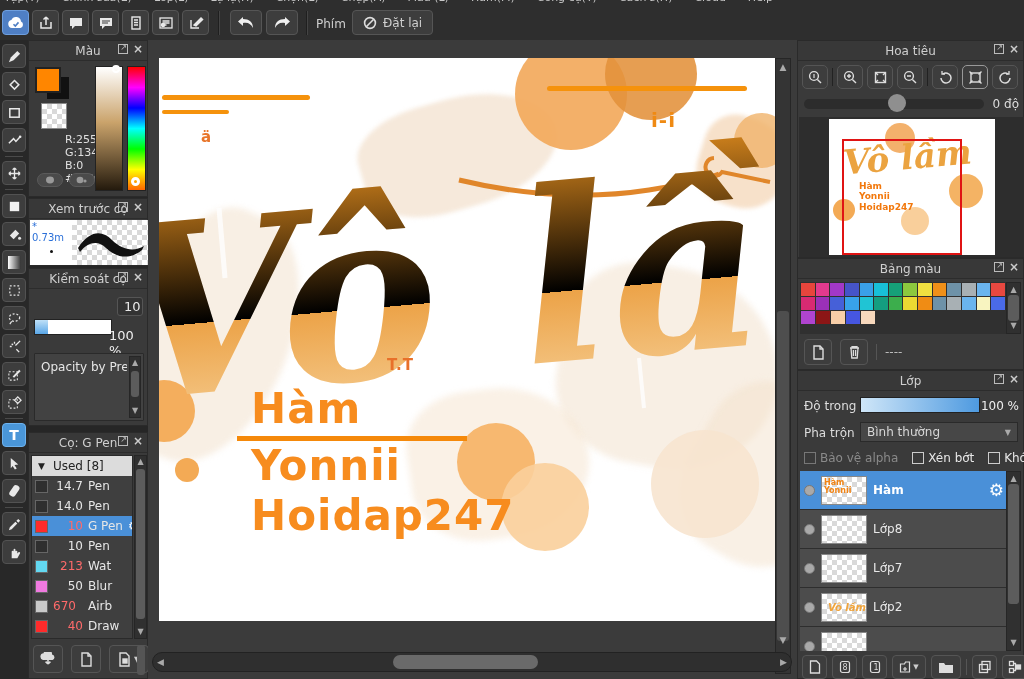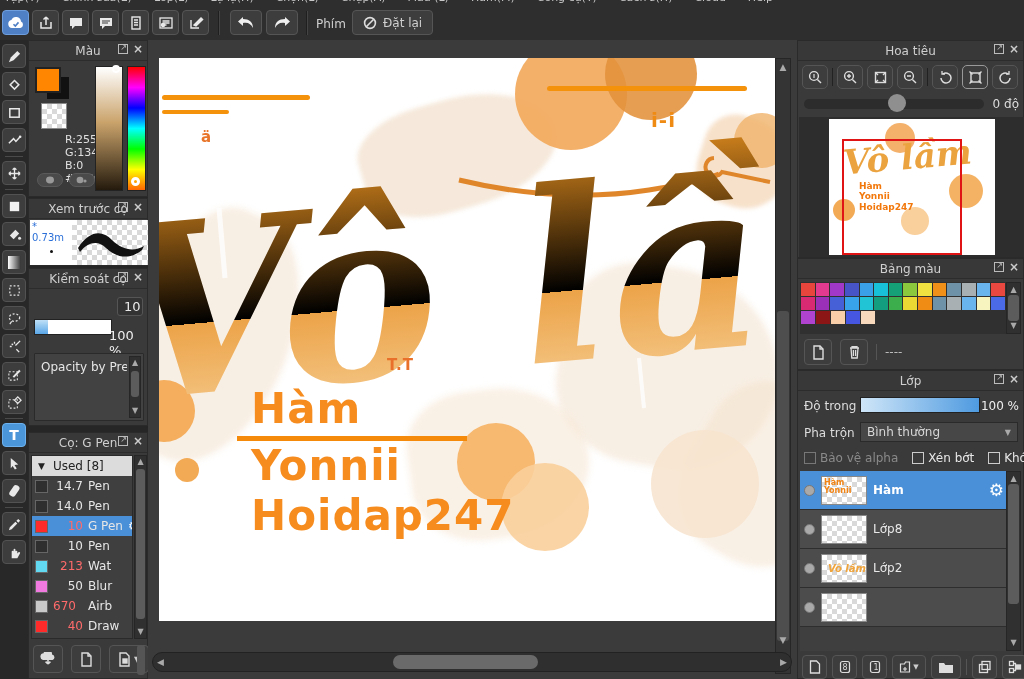--- a/index.html
+++ b/index.html
@@ -665,20 +665,25 @@
           <span style="flex:1">Hàm</span>
           <span style="color:#fff;font-size:17px">⚙</span>
         </div>
         <div class="lay-row">
           <span class="radio"></span>
           <span class="lay-thumb checker"></span>
           <span style="flex:1">Lớp8</span>
         </div>
         <div class="lay-row">
           <span class="radio"></span>
+          <span class="lay-thumb checker"></span>
+          <span style="flex:1">Lớp7</span>
+        </div>
+        <div class="lay-row">
+          <span class="radio"></span>
           <span class="lay-thumb checker">
             <span style="position:absolute;left:6px;top:8px;font-size:10px;font-style:italic;font-weight:bold;color:#f0a43c">Vô lầm</span>
           </span>
           <span style="flex:1">Lớp2</span>
         </div>
         <div class="lay-row">
           <span class="radio"></span>
           <span class="lay-thumb checker"></span>
         </div>
       </div>

